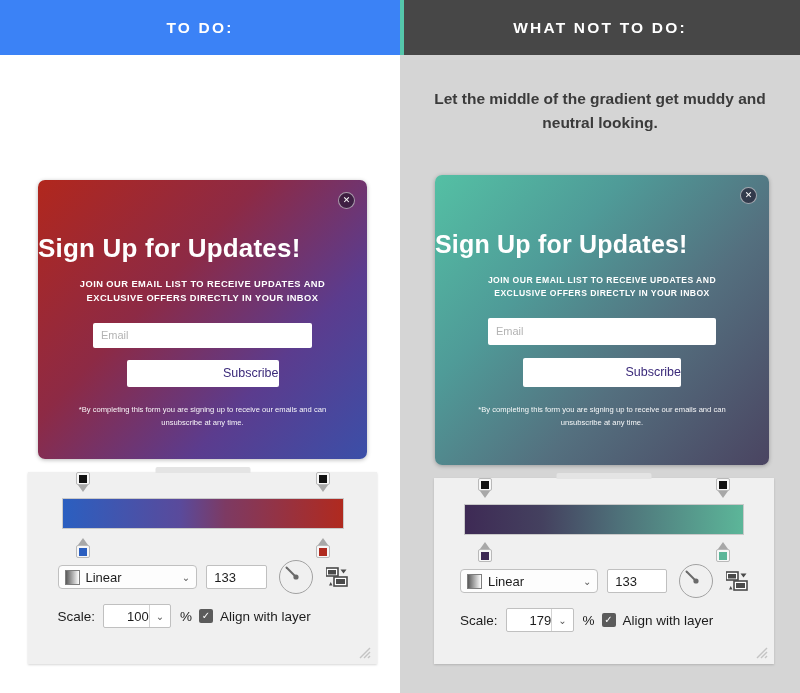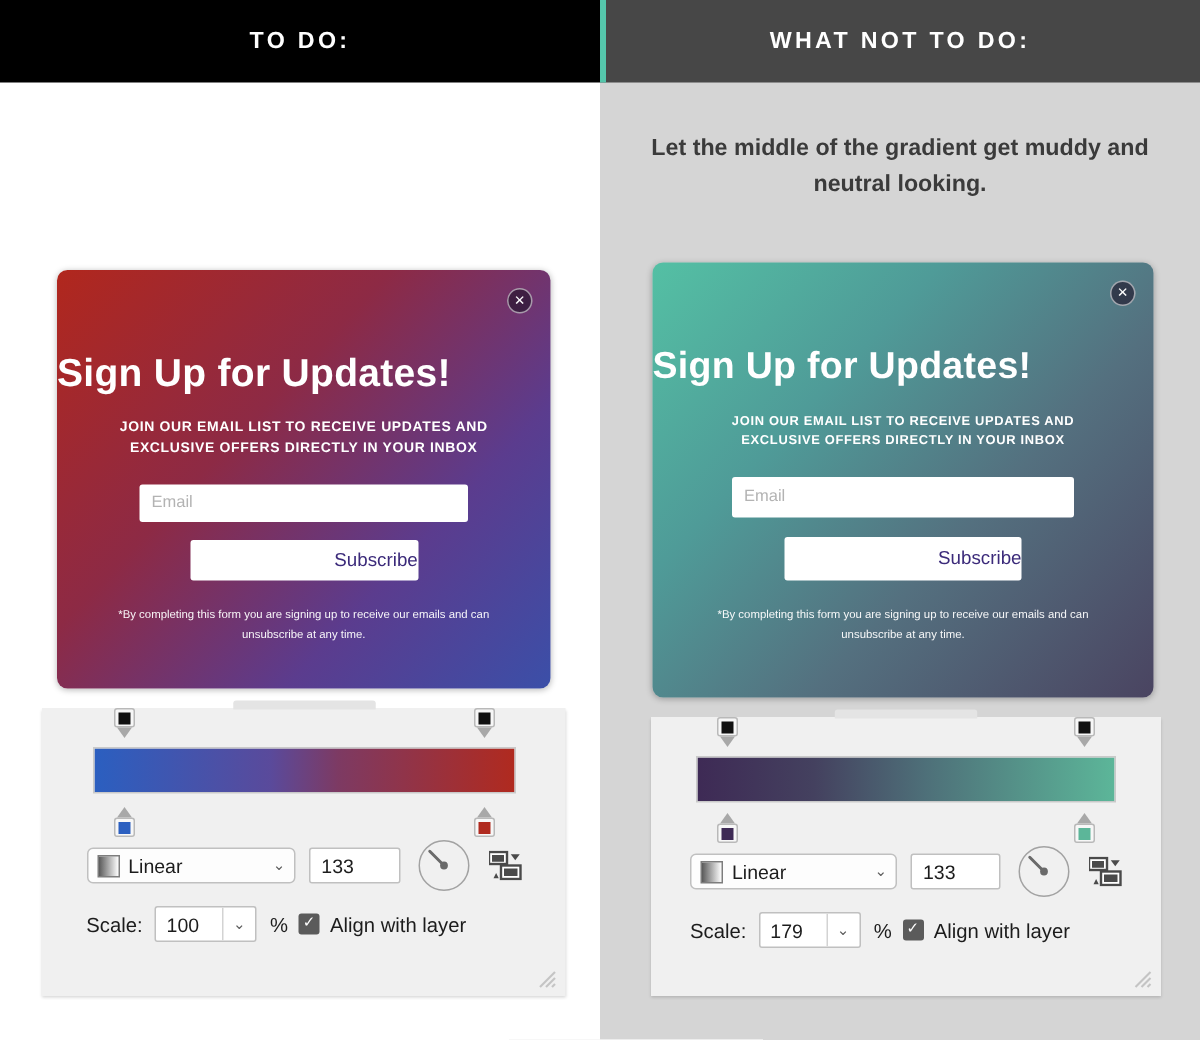--- a/index.html
+++ b/index.html
@@ -15,21 +15,21 @@
   .col-left  { background: #ffffff; }
   .col-right { background: #d5d5d5; }
 
   
   .hdr {
     height: 55px;
     display: flex; align-items: center; justify-content: center;
     font-size: 15.5px; font-weight: bold; letter-spacing: 2.2px;
     color: #ffffff;
   }
-  .hdr-left  { background: #000000; }
+  .hdr-left  { background: #3b82f6; }
   .hdr-right { background: #474747; justify-content: center; }
   .hdr-sep {
     position: absolute; left: 0; top: 0; width: 4px; height: 55px;
     background: #55c6ab;
   }
 
   
   .caption {
     margin: 30px 26px 0 26px;
     text-align: center;
@@ -200,21 +200,21 @@
   
   .scale-row { display: flex; align-items: center; margin: 10px auto 0 auto; font-size: 13.5px; color: #1c1c1c; }
   .panel-left  .scale-row { width: 290px; }
   .panel-right .scale-row { width: 288px; }
   .scale-label { margin-right: 8px; }
   .scale-combo {
     display: flex; align-items: center; height: 24px;
     background: #ffffff; border: 1px solid #c0c0c0; border-radius: 2px;
     width: 68px; overflow: hidden; cursor: pointer;
   }
-  .scale-val { flex: 1; padding-left: 7px; font-size: 13px; }
+  .scale-val { flex: 1; padding-left: 23px; font-size: 13px; }
   .scale-chev {
     width: 22px; height: 100%; border-left: 1px solid #d3d3d3;
     display: flex; align-items: center; justify-content: center;
     font-size: 10px; color: #5a5a5a;
   }
   .pct { margin: 0 7px 0 9px; }
   .cbox {
     width: 14px; height: 14px; background: #5b5b5b; border-radius: 2px;
     display: flex; align-items: center; justify-content: center;
     color: #fff; font-size: 10px; line-height: 1; margin-right: 7px;

